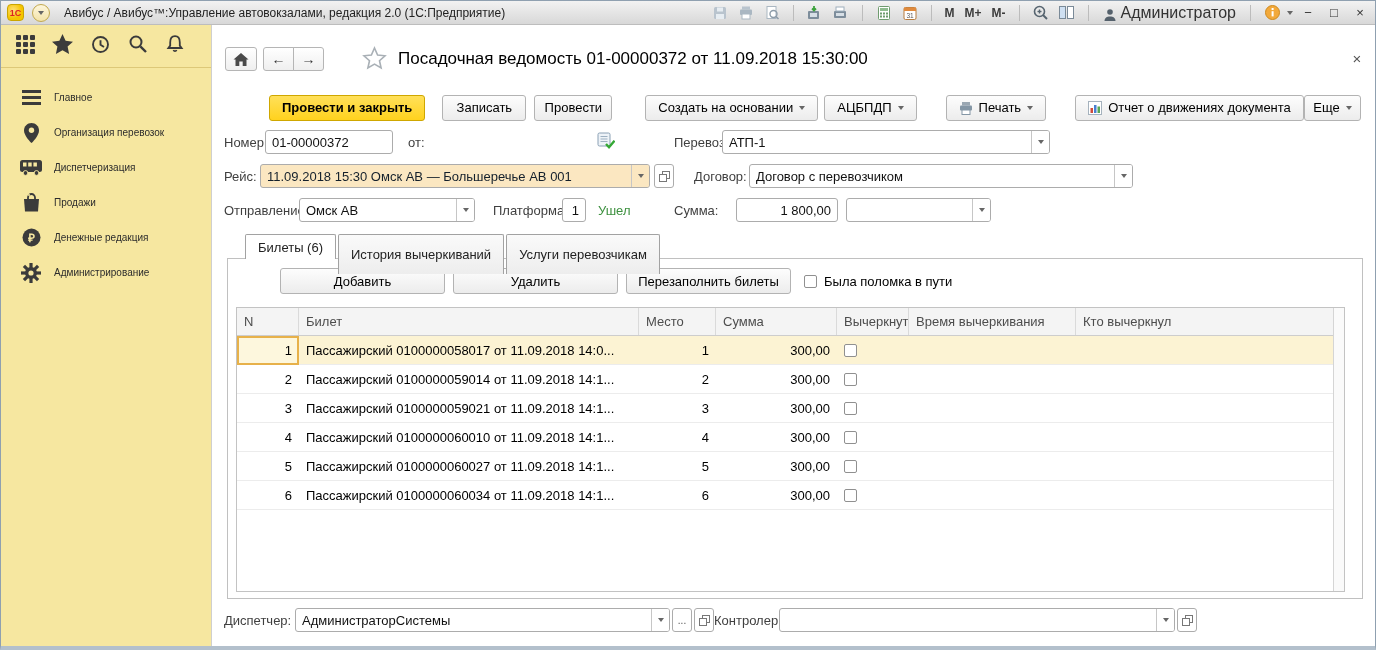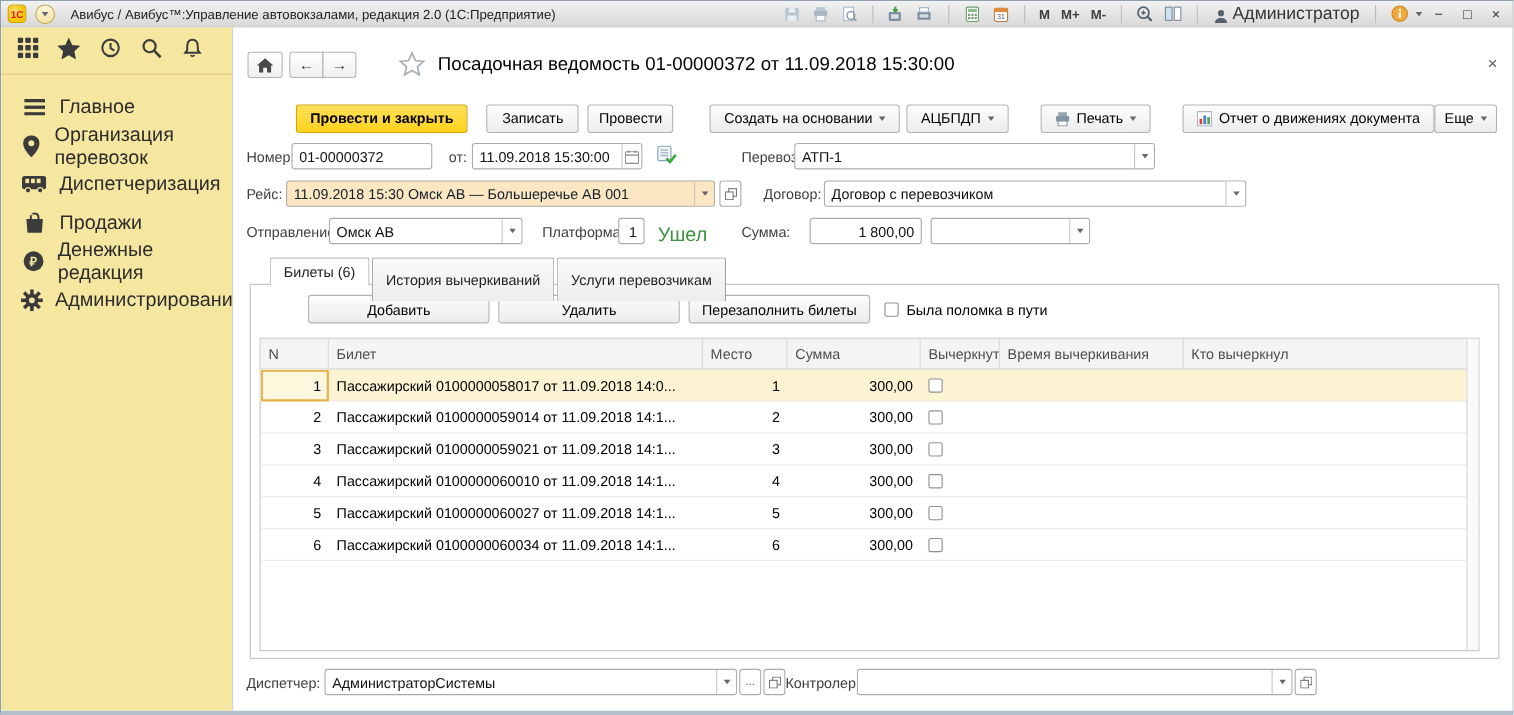--- a/index.html
+++ b/index.html
@@ -22,21 +22,21 @@
   .tb-user { display:flex; align-items:flex-end; gap:4px; font-size:16px; color:#333; padding:0 4px; }
   .caret-down { width:0; height:0; border-left:3.5px solid transparent; border-right:3.5px solid transparent; border-top:4px solid #666; display:inline-block; }
   .wbtn { width:22px; height:20px; display:flex; align-items:center; justify-content:center; font-size:13px; color:#333; }
 
   
   .sidebar { position:absolute; left:0; top:24px; width:210px; height:626px; background:var(--sidebar_bg,#f6e7a0); }
   .sb-top { display:flex; align-items:center; gap:17px; height:43px; padding-left:15px; border-bottom:1px solid #ddc878; }
   .sb-menu { padding-top:12px; }
   .sb-item { display:flex; align-items:center; height:35px; cursor:default; }
   .sb-item .ico { width:24px; margin-left:18px; display:flex; justify-content:center; }
-  .sb-item .lbl { margin-left:11px; font-size:18px; color:#2c2c2c; }
+  .sb-item .lbl { margin-left:11px; font-size:10px; color:#2c2c2c; }
 
   
   .main { position:absolute; left:210px; top:24px; width:1166px; height:626px; background:#fff; border-left:1px solid #cfcfcf; }
 
   .nav-btn { position:absolute; height:24px; border:1px solid #b5b5b5; border-radius:3px; background:linear-gradient(#fff,#efefef);
     display:flex; align-items:center; justify-content:center; font-size:14px; color:#333; }
   .doc-title { position:absolute; left:186px; top:24px; font-size:17px; color:#000; white-space:nowrap; }
   .doc-close { position:absolute; left:1134px; top:22px; width:22px; height:22px; display:flex; align-items:center; justify-content:center;
     font-size:15px; color:#555; }
 
@@ -49,21 +49,21 @@
   .f-label { position:absolute; font-size:13px; color:#3f3f3f; white-space:nowrap; }
   .ibox { position:absolute; height:24px; display:flex; align-items:stretch; border:1px solid #acacac; border-radius:3px; background:#fff; overflow:hidden; }
   .ibox .val { flex:1; display:flex; align-items:center; padding:0 6px; font-size:13px; color:#111; white-space:nowrap; overflow:hidden; }
   .ibox .val.num { justify-content:flex-end; }
   .ibox.req { background:var(--required_field_bg,#fbe7c1); }
   .ibox.req .val { color:#14202c; }
   .ddb { width:18px; border-left:1px solid #c6c6c6; display:flex; align-items:center; justify-content:center; background:#fff; }
   .ibox.req .ddb { background:var(--required_field_bg,#fbe7c1); }
   .sidebtn { position:absolute; width:20px; height:24px; border:1px solid #acacac; border-radius:3px; background:#fff;
     display:flex; align-items:center; justify-content:center; font-size:11px; color:#555; }
-  .status-green { position:absolute; font-size:18px; color:var(--status_green,#3e9140); }
+  .status-green { position:absolute; font-size:13px; color:var(--status_green,#3e9140); }
 
   
   .tabs { position:absolute; left:33px; top:209px; display:flex; gap:2px; z-index:2; }
   .tab { height:40px; display:flex; align-items:center; padding:0 12px; font-size:13px; color:#222;
     border:1px solid #a2a2a2; border-bottom:none; border-radius:2px 2px 0 0; background:linear-gradient(#fafafa,#ededed); }
   .tab.active { background:#fff; height:25px; margin-bottom:-1px; }
   .tab-panel { position:absolute; left:15px; top:233px; width:1136px; height:341px; border:1px solid #c0c0c0; background:#fff; }
 
   .actions { position:absolute; left:8px; top:9px; display:flex; align-items:center; }
   .actions .btn { width:165px; }
@@ -363,31 +363,20 @@
       <button class="btn sq" style="position:absolute;left:1108px;">
           <span>?</span>
         </button>
     </div>
 
     <span class="f-label" style="left:12px;top:110px;">Номер:</span>
     <div class="ibox" style="left:53px;top:105px;width:128px;">
         <span class="val">01-00000372</span>
       </div>
     <span class="f-label" style="left:196px;top:110px;">от:</span>
-    <div class="ibox" style="left:217px;top:105px;width:155px;">
-      <span class="val">11.09.2018 15:30:00</span>
-      <span class="ddb">
-          <svg width="13" height="13">
-            <rect x="0.5" y="2" width="12" height="10.5" rx="1" fill="#fff" stroke="#8a8a8a"></rect>
-            <line x1="0.5" y1="5" x2="12.5" y2="5" stroke="#8a8a8a"></line>
-            <line x1="3.5" y1="0.8" x2="3.5" y2="3" stroke="#8a8a8a"></line>
-            <line x1="9.5" y1="0.8" x2="9.5" y2="3" stroke="#8a8a8a"></line>
-          </svg>
-        </span>
-    </div>
     <span style="position:absolute;left:385px;top:107px;"><svg width="18" height="17">
           <rect x="1" y="1" width="12" height="13" rx="1.5" fill="#eef3f8" stroke="#8aa0b4"></rect>
           <line x1="3.5" y1="4.5" x2="10.5" y2="4.5" stroke="#9db0c1"></line>
           <line x1="3.5" y1="7" x2="10.5" y2="7" stroke="#9db0c1"></line>
           <line x1="3.5" y1="9.5" x2="10.5" y2="9.5" stroke="#9db0c1"></line>
           <path d="M9 12 l3 3.2 l5.5 -6.5" stroke="#35a835" stroke-width="2.4" fill="none"></path>
         </svg></span>
     <span class="f-label" style="left:462px;top:110px;">Перевозчик:</span>
     <div class="ibox" style="left:510px;top:105px;width:328px;">
       <span class="val">АТП-1</span>

